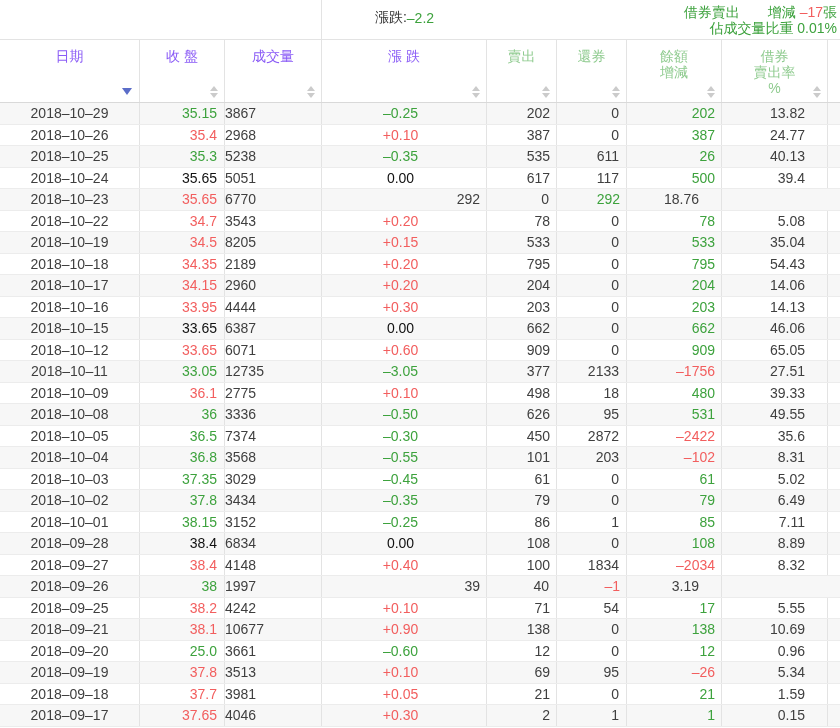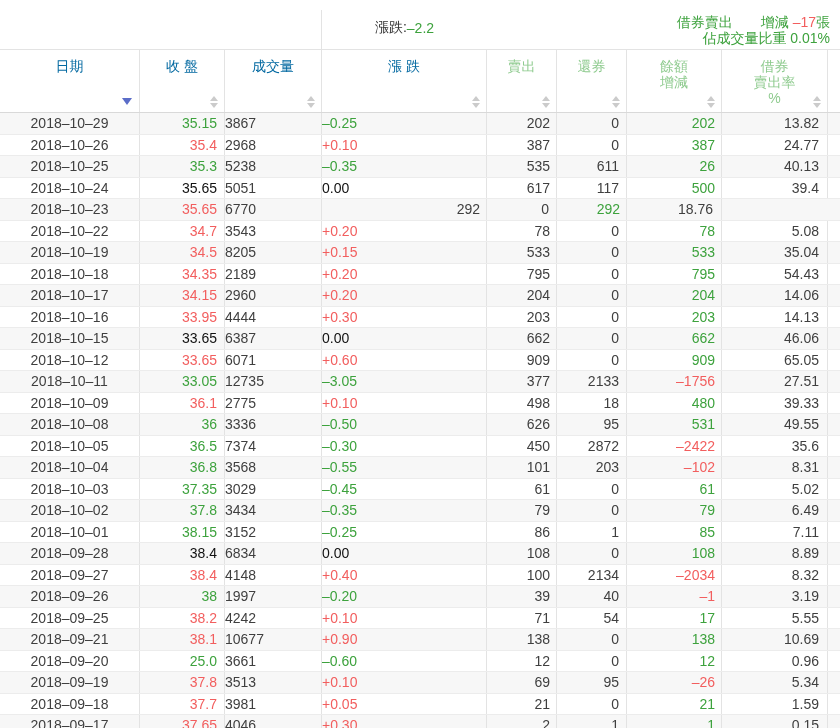--- a/index.html
+++ b/index.html
@@ -11,56 +11,56 @@
     --border:#e3e3e3;
     --row-border:#ececec;
     --text-dark:#3f3f3f;
   }
   *{margin:0;padding:0;box-sizing:border-box}
   html,body{background:#fff}
   body{font-family:"Liberation Sans","DejaVu Sans",sans-serif;color:var(--text-dark);}
   .page{width:840px;height:728px;overflow:hidden;background:#fff;font-size:14px;}
 
   
-  .topbar{display:grid;grid-template-columns:322px 165px 1fr;height:40px;border-bottom:1px solid var(--border);margin-top:10px;}
+  .topbar{display:grid;grid-template-columns:322px 165px 1fr;height:40px;border-bottom:1px solid var(--border);}
   .topbar .cell{position:relative;}
   .topbar .cell-left{border-right:1px solid var(--border);}
   .topbar .cell-mid{display:flex;align-items:center;justify-content:center;padding-bottom:4px;}
-  .topbar .cell-right{text-align:right;padding:4px 10px 0 0;line-height:16px;color:var(--down-green);}
+  .topbar .cell-right{text-align:right;padding:4px 3px 0 0;line-height:16px;color:var(--down-green);}
   .summary-change-label{color:#333;}
   .summary-change-value{color:var(--down-green);}
   .neg-red{color:var(--up-red);}
   .short-title{margin-right:28px;}
 
   
   .grid-cols{display:grid;grid-template-columns:140px 85px 97px 165px 70px 70px 95px 106px 12px;}
 
   
   .thead{height:63px;border-bottom:1px solid #d9d9d9;}
-  .th{position:relative;border-right:1px solid var(--border);padding-top:8px;text-align:center;line-height:16px;color:#0369a1;}
+  .th{position:relative;border-right:1px solid var(--border);padding-top:8px;text-align:center;line-height:16px;color:#8b5cf6;}
   .th:last-child{border-right:none;}
   .th.green{color:var(--header-green);}
   .sort-icon{position:absolute;right:6px;top:46px;display:flex;flex-direction:column;align-items:center;gap:2px;}
   .sort-icon .tri-up{width:0;height:0;border-left:4px solid transparent;border-right:4px solid transparent;border-bottom:5px solid #cbcbcb;}
   .sort-icon .tri-down{width:0;height:0;border-left:4px solid transparent;border-right:4px solid transparent;border-top:5px solid #cbcbcb;}
   .sort-desc-icon{position:absolute;right:7px;top:48px;width:0;height:0;border-left:5px solid transparent;border-right:5px solid transparent;border-top:7px solid var(--sort-active-blue);}
 
   
   .tr{height:21.5px;border-bottom:1px solid var(--row-border);}
   .tr.stripe{background:var(--stripe);}
   .td{border-right:1px solid var(--border);line-height:20.5px;white-space:nowrap;overflow:hidden;}
   .td:last-child{border-right:none;}
   .td-date{text-align:center;}
   .td-close{text-align:right;padding-right:7px;}
   .td-vol{text-align:left;padding-right:35px;}
-  .td-chg{text-align:left;padding-right:7px;}
+  .td-chg{text-align:center;padding-right:7px;}
   .td-sell{text-align:right;padding-right:6px;}
   .td-ret{text-align:right;padding-right:7px;}
   .td-bal{text-align:right;padding-right:6px;}
-  .td-ratio{text-align:right;padding-right:8px;}
+  .td-ratio{text-align:right;padding-right:22px;}
 
   .up{color:var(--up-red);}
   .down{color:var(--down-green);}
   .flat{color:#111;}
   .pos{color:var(--down-green);}
   .neg{color:var(--up-red);}
 </style>
 </head>
 <body>
 
@@ -391,31 +391,30 @@
       <div class="td td-ratio">8.89</div>
       <div class="td"></div>
     </div>
 
     <div class="tr grid-cols">
       <div class="td td-date">2018–09–27</div>
       <div class="td td-close up">38.4</div>
       <div class="td td-vol">4148</div>
       <div class="td td-chg up">+0.40</div>
       <div class="td td-sell">100</div>
-      <div class="td td-ret">2134</div>
+      <div class="td td-ret">1834</div>
       <div class="td td-bal neg">–2034</div>
       <div class="td td-ratio">8.32</div>
       <div class="td"></div>
     </div>
 
     <div class="tr grid-cols stripe">
       <div class="td td-date">2018–09–26</div>
       <div class="td td-close down">38</div>
       <div class="td td-vol">1997</div>
-      <div class="td td-chg down">–0.20</div>
       <div class="td td-sell">39</div>
       <div class="td td-ret">40</div>
       <div class="td td-bal neg">–1</div>
       <div class="td td-ratio">3.19</div>
       <div class="td"></div>
     </div>
 
     <div class="tr grid-cols">
       <div class="td td-date">2018–09–25</div>
       <div class="td td-close up">38.2</div>

